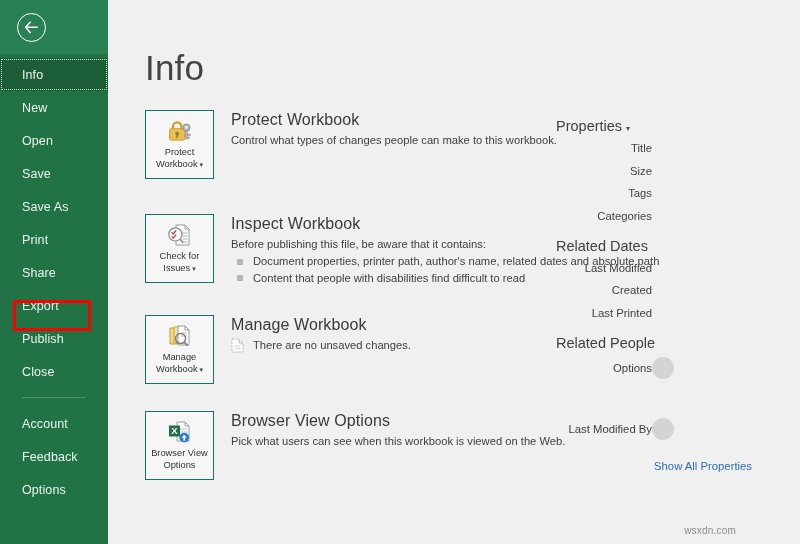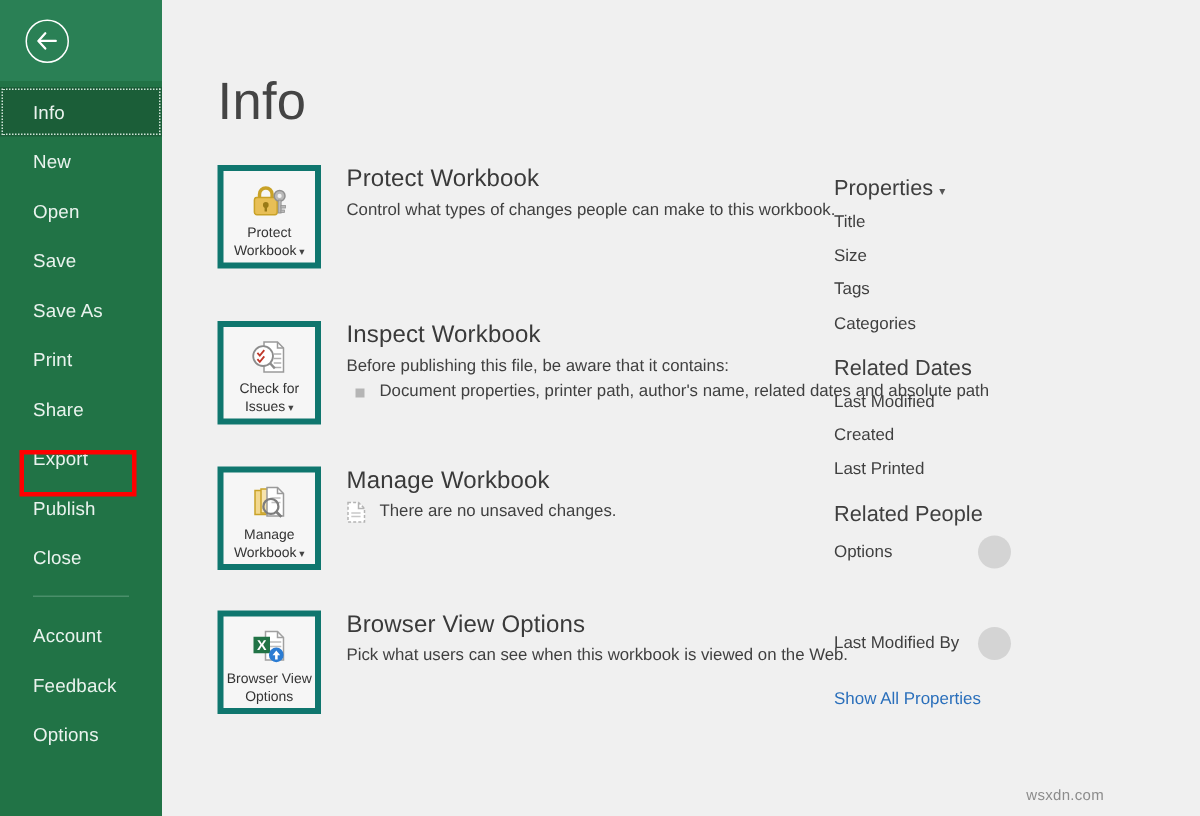--- a/index.html
+++ b/index.html
@@ -103,21 +103,21 @@
     width: 545px;
   }
   .section {
     display: flex;
     align-items: flex-start;
     margin-bottom: 8px;
   }
   .tile {
     width: 69px;
     height: 69px;
-    border: 4px solid #0f766e;
+    border: 1px solid #0f766e;
     background: #f6f6f6;
     flex: 0 0 69px;
     display: flex;
     flex-direction: column;
     align-items: center;
     justify-content: flex-start;
     padding-top: 7px;
     cursor: pointer;
   }
   .tile-icon {
@@ -187,20 +187,21 @@
   .sec-inspect { margin-bottom: 28px; }
   .sec-manage  { margin-bottom: 27px; }
 
   
   #props {
     position: absolute;
     right: 0;
     top: 118px;
     width: 200px;
     padding-right: 4px;
+    text-align: right;
   }
   .props-group-head {
     font-size: 14.5px;
     color: #3f3f3f;
     font-weight: 400;
     margin: 0 0 6px 0;
     display: flex;
     align-items: baseline;
   }
   .props-group-head .caret-sm { font-size: 8px; margin-left: 4px; color:#555; }
@@ -362,20 +363,21 @@
           <div class="tile-label">
             <span>Check for</span><br>
             <span>Issues</span><span class="caret"> ▾</span>
           </div>
         </div>
         <div class="section-body">
           <div class="section-heading">Inspect Workbook</div>
           <p class="section-desc">Before publishing this file, be aware that it contains:</p>
           <ul class="bullets">
             <li>Document properties, printer path, author's name, related dates and absolute path</li>
+            <li>Content that people with disabilities find difficult to read</li>
           </ul>
         </div>
       </div>
 
       <div class="section sec-manage">
         <div class="tile">
           <div class="tile-icon">
             <svg width="28" height="24" viewBox="0 0 28 24" aria-hidden="true">
               <path d="M4 4 h7 l3 3 v13 h-10 z" fill="#f2d88f" stroke="#c9a227" stroke-width="1"></path>
               <path d="M8 3 h7 l3 3 v13 h-10 z" fill="#f7e4ad" stroke="#c9a227" stroke-width="1"></path>

